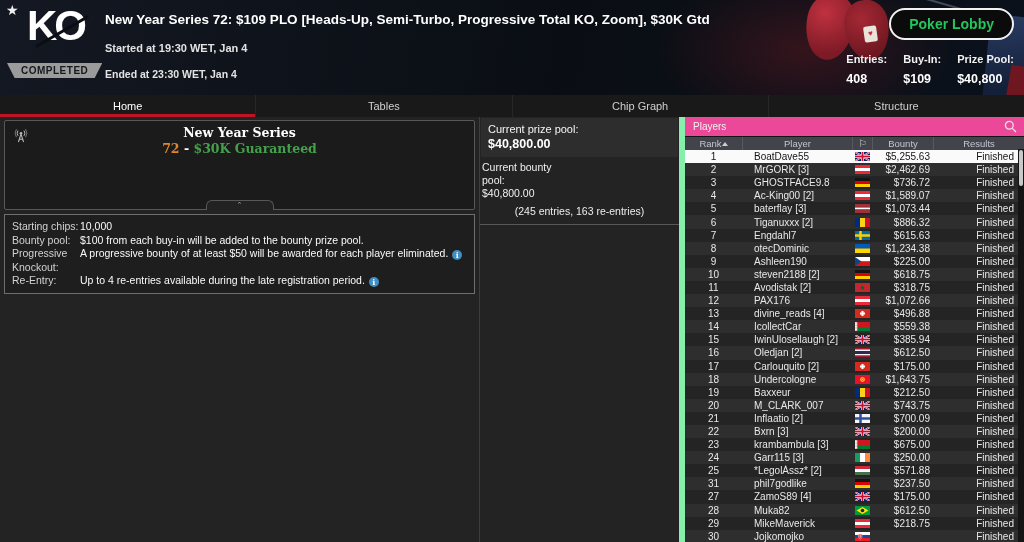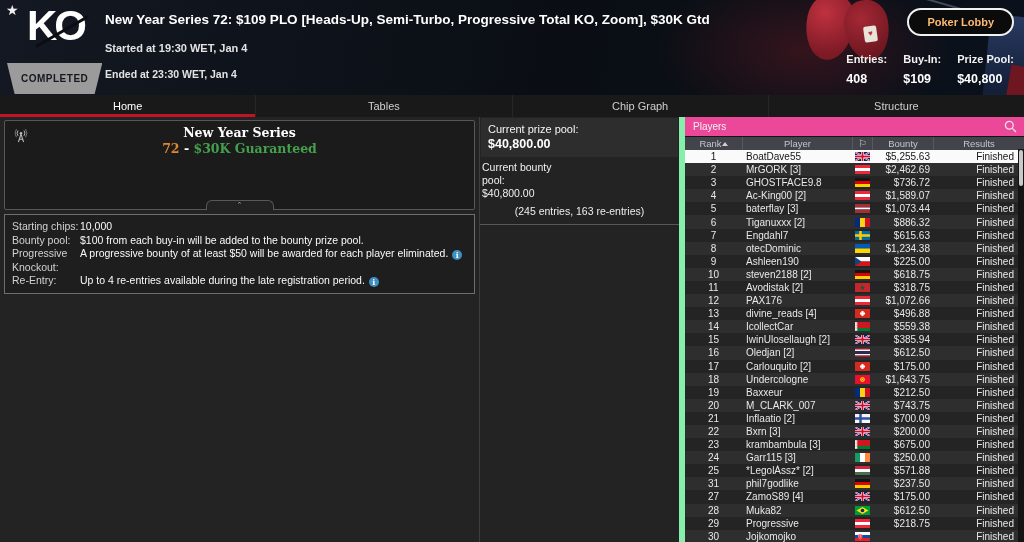--- a/index.html
+++ b/index.html
@@ -18,26 +18,26 @@
   .glove.g1{left:806px;top:-6px;width:48px;height:66px;transform:rotate(10deg);
             background:radial-gradient(circle at 35% 30%,#c03140,#7c1a25 75%);}
   .glove.g2{left:845px;top:0px;width:44px;height:60px;transform:rotate(-8deg);
             background:radial-gradient(circle at 40% 30%,#a52835,#6e1720 75%);}
   .glove-patch{position:absolute;left:864px;top:26px;width:13px;height:16px;background:#e8e4da;border-radius:2px;
                transform:rotate(-8deg);font-size:8px;color:#c03040;text-align:center;line-height:16px;}
   .fav-star{position:absolute;left:6px;top:2px;font-size:14px;color:#f0f0f0;cursor:pointer;z-index:3;}
   .ko{position:absolute;left:27px;top:5px;font-size:42px;font-weight:900;letter-spacing:-3px;color:#fff;line-height:1;z-index:2;}
   .ko-crack{position:absolute;left:32px;top:30px;width:60px;height:2.5px;background:#0a0e13;transform:rotate(-30deg);z-index:3;}
   .completed{position:absolute;left:7px;top:63px;z-index:2;background:#9b9b9b;color:#15181c;font-size:10px;font-weight:bold;
-             letter-spacing:.5px;padding:10px 14px;clip-path:polygon(0 0,100% 0,92% 100%,8% 100%);}
+             letter-spacing:.5px;padding:2px 14px;clip-path:polygon(0 0,100% 0,92% 100%,8% 100%);}
   .t-title{position:absolute;left:105px;top:12px;font-size:13.5px;font-weight:bold;color:#fff;z-index:2;white-space:nowrap;}
   .t-start{position:absolute;left:105px;top:42px;font-size:11px;font-weight:bold;color:#e3e3e3;z-index:2;}
   .t-end{position:absolute;left:105px;top:68px;font-size:10.5px;font-weight:bold;color:#e3e3e3;z-index:2;}
   .lobby-btn{position:absolute;right:10px;top:8px;z-index:3;background:#0b0b0b;border:2px solid #f2f2f2;border-radius:17px;
-             color:#fdba74;font-size:11px;font-weight:bold;padding:6px 18px;cursor:pointer;font-family:"Liberation Sans",sans-serif;}
+             color:#22c55e;font-size:14px;font-weight:bold;padding:6px 18px;cursor:pointer;font-family:"Liberation Sans",sans-serif;}
   .hstats{position:absolute;right:10px;top:53px;z-index:3;display:flex;gap:16px;}
   .hstat .lab{display:block;font-size:11px;font-weight:bold;color:#f2f2f2;}
   .hstat .val{display:block;font-size:12.5px;font-weight:bold;color:#fff;margin-top:7px;}
 
   
   .tabs{display:flex;height:22px;background:#191919;}
   .tab{flex:1;display:flex;align-items:center;justify-content:center;font-size:11px;color:#cfcfcf;
        position:relative;cursor:pointer;border-left:1px solid #262626;}
   .tab:first-child{border-left:none;}
   .tab.active{color:#fff;}
@@ -87,21 +87,21 @@
   .sort-caret{width:0;height:0;border-left:3.5px solid transparent;border-right:3.5px solid transparent;
               border-bottom:4.5px solid #d0d0d0;display:inline-block;}
   .flag-glyph{font-size:10px;color:#c5c5cf;}
   .rows{flex:1;overflow:hidden;background:#191919;}
   .prow{display:grid;grid-template-columns:57px 110px 20px 61px 1fr;height:13.1px;align-items:center;
         font-size:10px;color:#e8e8e8;cursor:pointer;}
   .prow:nth-child(odd){background:#242424;}
   .prow:nth-child(even){background:#2e2e2e;}
   .prow.selected{background:#fafafa;color:#141414;}
   .c-rank{text-align:center;}
-  .c-player{padding-left:4px;white-space:nowrap;overflow:hidden;}
+  .c-player{padding-left:4px;white-space:nowrap;overflow:hidden;margin-left:8px;}
   .c-flag{display:flex;align-items:center;justify-content:center;}
   .c-flag svg{display:block;width:15px;height:9px;}
   .c-bounty{text-align:right;padding-right:3px;}
   .c-result{text-align:right;padding-right:10px;}
   .scrollbar{position:absolute;right:0;top:32px;bottom:0;width:6px;background:#141414;}
   .scroll-thumb{position:absolute;top:1px;left:1px;right:1px;height:36px;background:#c9c9c9;border-radius:2px;cursor:pointer;}
 </style>
 </head>
 <body>
 
@@ -615,21 +615,21 @@
                 <rect width="30" height="18" fill="#009B3A"></rect>
                 <path d="M15,2L27,9L15,16L3,9z" fill="#FEDF00"></path>
                 <circle cx="15" cy="9" r="3.6" fill="#002776"></circle>
               </svg>
             </div>
             <div class="c-bounty">$612.50</div>
             <div class="c-result">Finished</div>
           </div>
           <div class="prow">
             <div class="c-rank">29</div>
-            <div class="c-player">Progressive</div>
+            <div class="c-player">MikeMaverick</div>
             <div class="c-flag">
               <svg viewBox="0 0 30 18" preserveAspectRatio="none">
                 <rect y="0" width="30" height="6.4" fill="#ED2939"></rect>
                 <rect y="6" width="30" height="6.4" fill="#ffffff"></rect>
                 <rect y="12" width="30" height="6.4" fill="#ED2939"></rect>
               </svg>
             </div>
             <div class="c-bounty">$218.75</div>
             <div class="c-result">Finished</div>
           </div>

